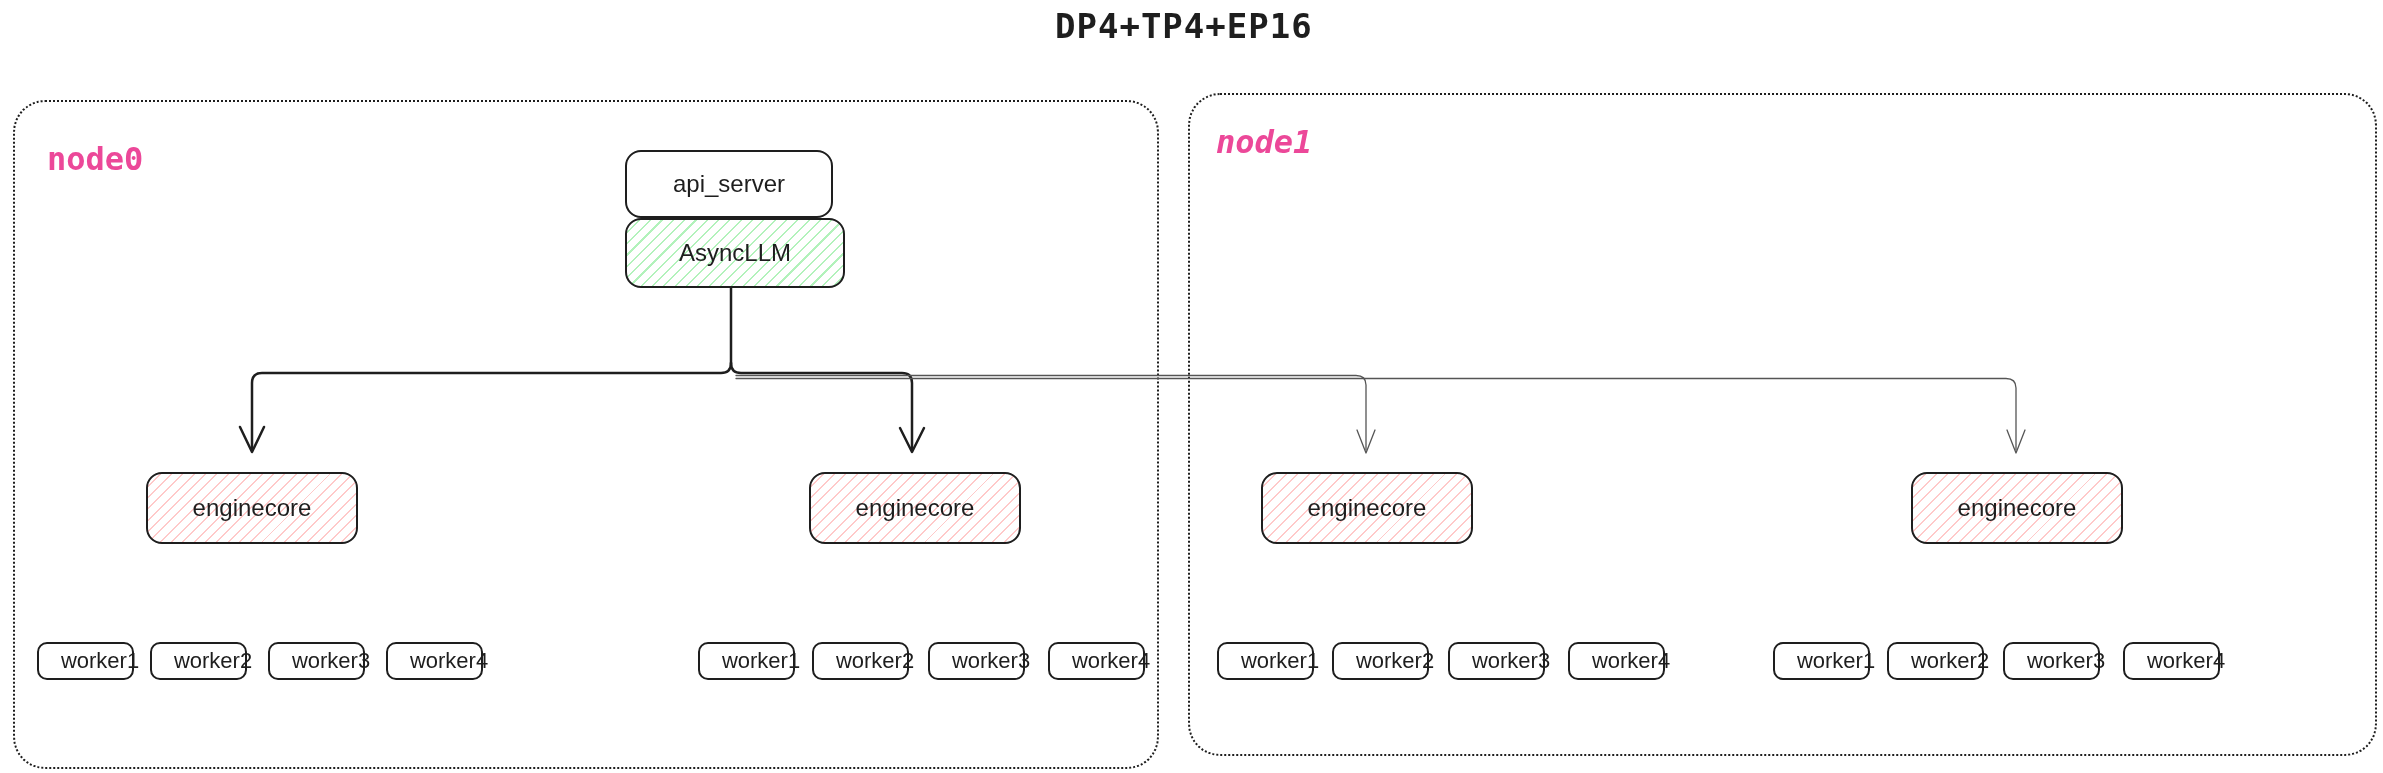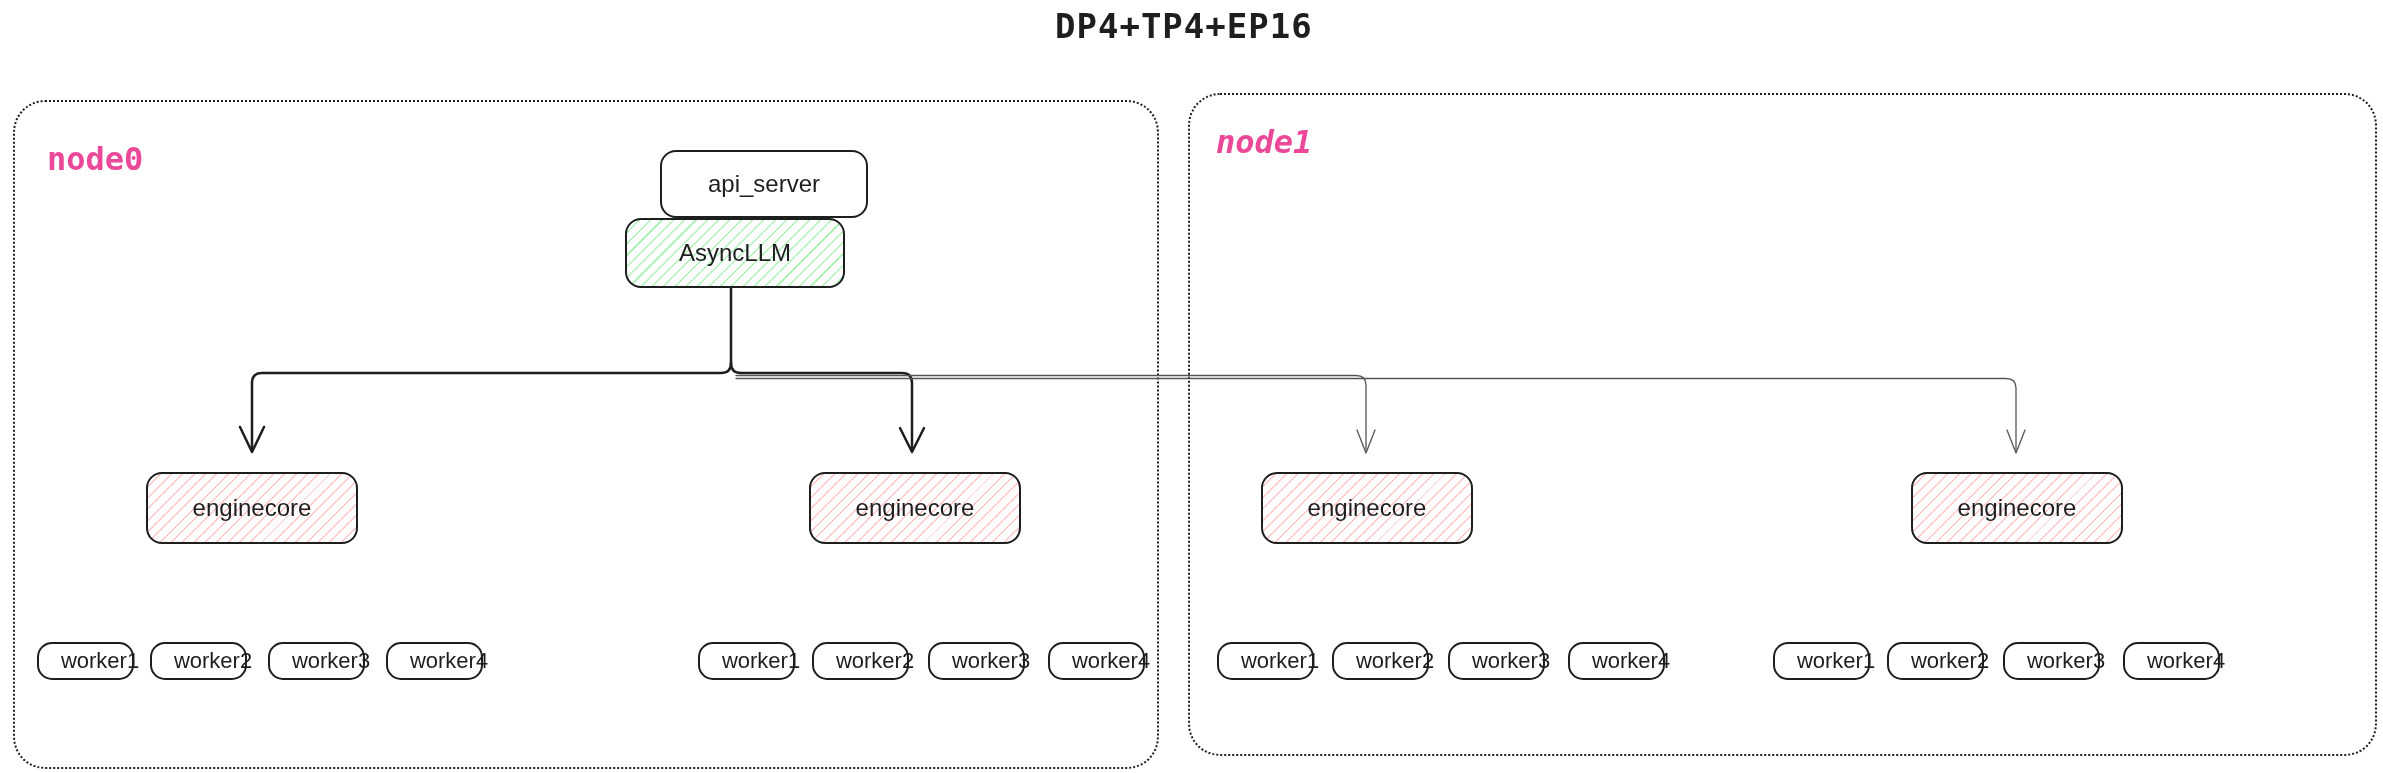--- a/index.html
+++ b/index.html
@@ -20,38 +20,38 @@
     position:absolute;left:32px;top:38px;
     font-family:"DejaVu Sans Mono",monospace;font-weight:bold;font-size:32px;color:#ec4899;
   }
   .node1 .node-label{left:26px;top:28px;font-style:italic;}
 
   .box{
     position:absolute;box-sizing:border-box;border:2px solid #1e1e1e;border-radius:16px;
     display:flex;align-items:center;justify-content:center;
     background:#ffffff;font-size:24px;color:#1e1e1e;white-space:nowrap;
   }
-  .api-server{left:625px;top:150px;width:208px;height:68px;z-index:3;margin-left:35px;}
+  .api-server{left:625px;top:150px;width:208px;height:68px;z-index:3;}
   .asyncllm{left:625px;top:218px;width:220px;height:70px;z-index:3;
     background:
       repeating-linear-gradient(135deg,#b2f2bb 0,#b2f2bb 1.5px,transparent 1.5px,transparent 8px),
       #ffffff;
   }
   .enginecore{width:212px;height:72px;top:472px;z-index:3;
     background:
       repeating-linear-gradient(135deg,#ffc9c9 0,#ffc9c9 1.4px,transparent 1.4px,transparent 8px),
       #ffffff;
   }
   .ec1{left:146px;}
   .ec2{left:809px;}
   .ec3{left:1261px;}
   .ec4{left:1911px;}
 
   .worker{
-    position:absolute;box-sizing:border-box;border:2px solid #1e1e1e;border-radius:15px;
+    position:absolute;box-sizing:border-box;border:2px solid #1e1e1e;border-radius:10px;
     width:97px;height:38px;top:642px;
     display:flex;align-items:center;justify-content:center;
     background:#ffffff;font-size:22px;color:#1e1e1e;white-space:nowrap;z-index:3;padding-left:29px;
   }
   
   .w11{left:37px;} .w12{left:150px;} .w13{left:268px;} .w14{left:386px;}
   
   .w21{left:698px;} .w22{left:812px;} .w23{left:928px;} .w24{left:1048px;}
   
   .w31{left:1217px;} .w32{left:1332px;} .w33{left:1448px;} .w34{left:1568px;}

